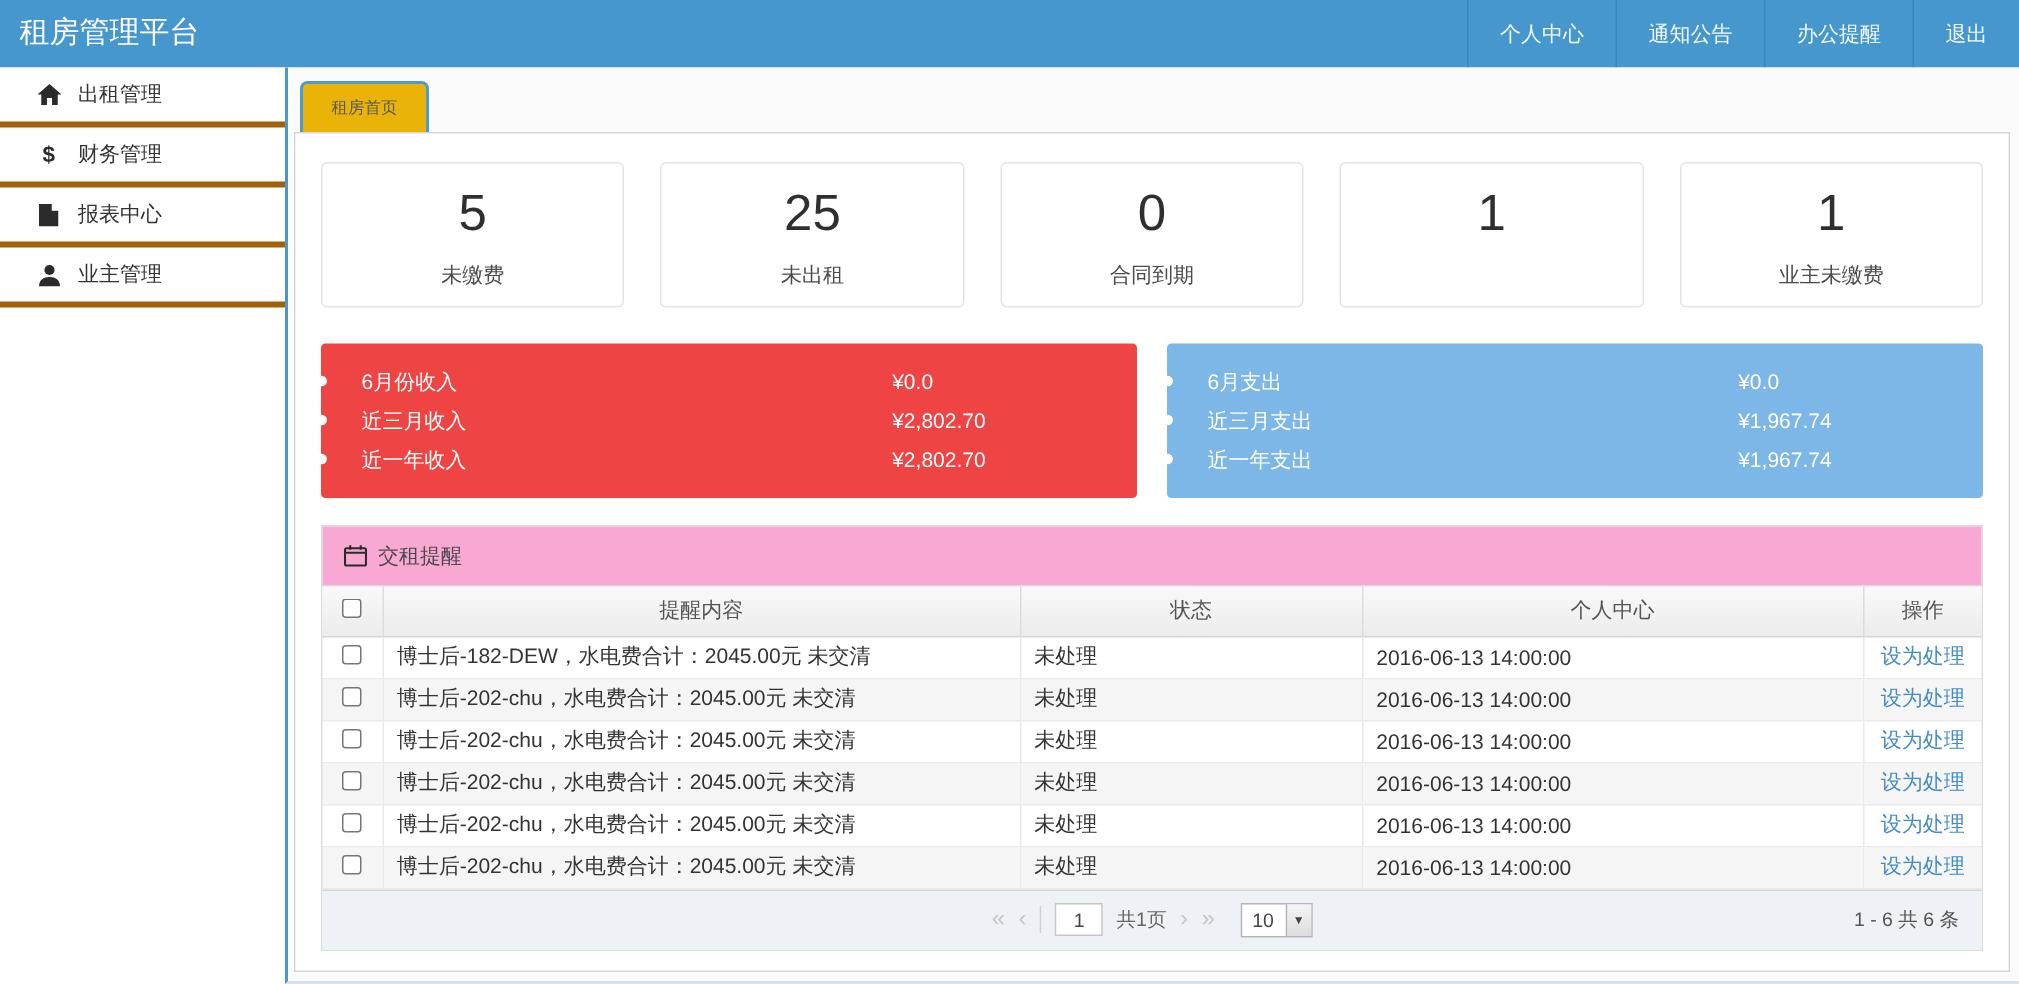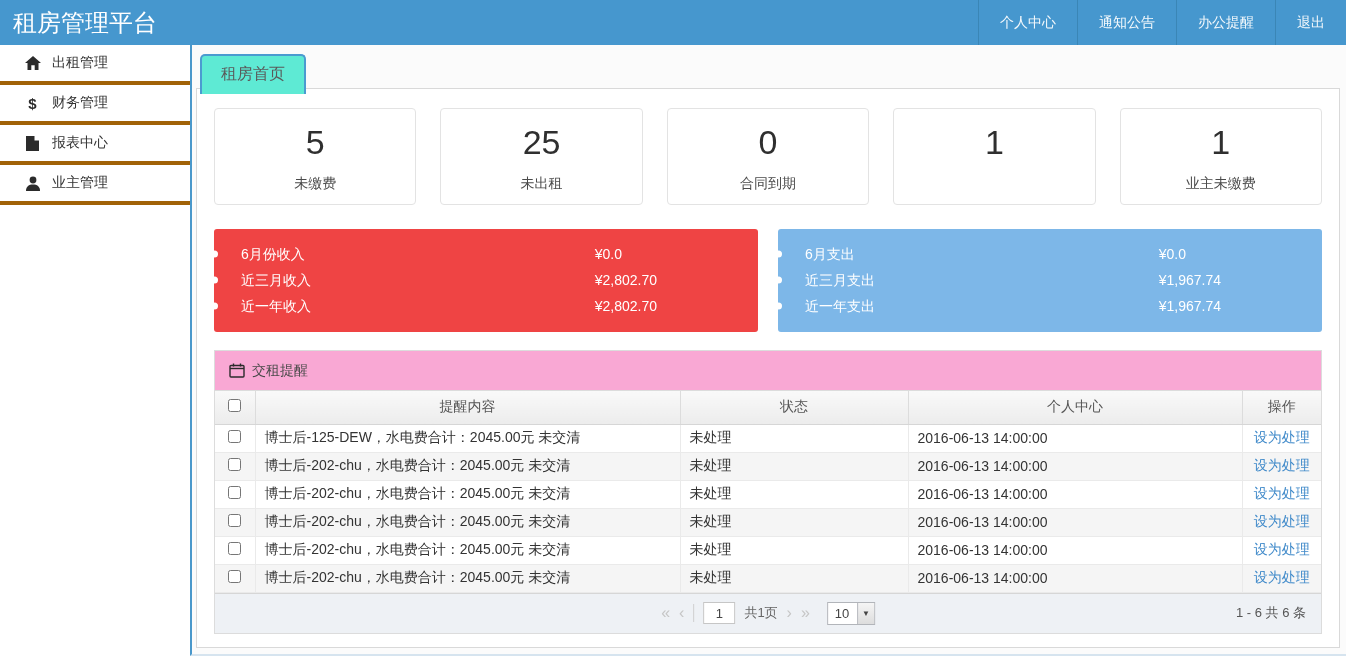--- a/index.html
+++ b/index.html
@@ -7,21 +7,21 @@
     font-family: "Liberation Sans", "DejaVu Sans", sans-serif;
     background:#fff; width:1346px; height:656px; overflow:hidden;
   }
   .page { width:1346px; height:656px; display:flex; flex-direction:column; }
 
   
   .header {
     height:45px; background:#4697ce; display:flex; align-items:stretch;
     color:#fff; flex-shrink:0;
   }
-  .brand { font-size:24px; line-height:45px; padding-left:13px; flex:1; color:#fff; }
+  .brand { font-size:20px; line-height:45px; padding-left:13px; flex:1; color:#fff; }
   .top-menu { display:flex; }
   .top-menu-item {
     line-height:45px; padding:0 21px; font-size:14px; color:#f4f9fc;
     border-left:1px solid #3a86b6; cursor:pointer; white-space:nowrap;
   }
 
   
   .layout { flex:1; display:flex; min-height:0; }
   .sidebar { width:190px; background:#fff; flex-shrink:0; }
   .side-item {
@@ -32,22 +32,22 @@
   .side-item svg { display:block; }
 
   .main {
     flex:1; background:#fbfbfb; border-left:2px solid #4a98cb;
     border-bottom:2px solid #d6e4ef; display:flex; flex-direction:column; min-width:0;
   }
 
   
   .tabs-row { height:43px; padding:9px 0 0 8px; flex-shrink:0; }
   .tab {
-    display:inline-block; background:#5eead4; border:2px solid #4b9bd0; border-bottom:none;
-    border-radius:5px 5px 0 0; padding:8px 19px 9px 19px; font-size:16px; color:#5a5a5a;
+    display:inline-block; background:#eab308; border:2px solid #4b9bd0; border-bottom:none;
+    border-radius:5px 5px 0 0; padding:8px 19px 9px 19px; font-size:11px; color:#5a5a5a;
     position:relative; z-index:2; cursor:pointer;
   }
 
   
   .content-panel {
     background:#fff; border:1px solid #d9d9d9; margin:0 6px 9px 4px;
     flex:1; padding:19px 17px 13px 17px; position:relative; z-index:1;
   }
 
   
@@ -262,21 +262,21 @@
                 <th class="cell-chk"><input type="checkbox" style=""></th>
                 <th>提醒内容</th>
                 <th>状态</th>
                 <th>个人中心</th>
                 <th>操作</th>
               </tr>
             </thead>
             <tbody>
               <tr>
                 <td class="cell-chk"><input type="checkbox" style=""></td>
-                <td>博士后-125-DEW，水电费合计：2045.00元 未交清</td>
+                <td>博士后-182-DEW，水电费合计：2045.00元 未交清</td>
                 <td>未处理</td>
                 <td>2016-06-13 14:00:00</td>
                 <td class="cell-action"><a class="action-link">设为处理</a></td>
               </tr>
               <tr>
                 <td class="cell-chk"><input type="checkbox" style=""></td>
                 <td>博士后-202-chu，水电费合计：2045.00元 未交清</td>
                 <td>未处理</td>
                 <td>2016-06-13 14:00:00</td>
                 <td class="cell-action"><a class="action-link">设为处理</a></td>

